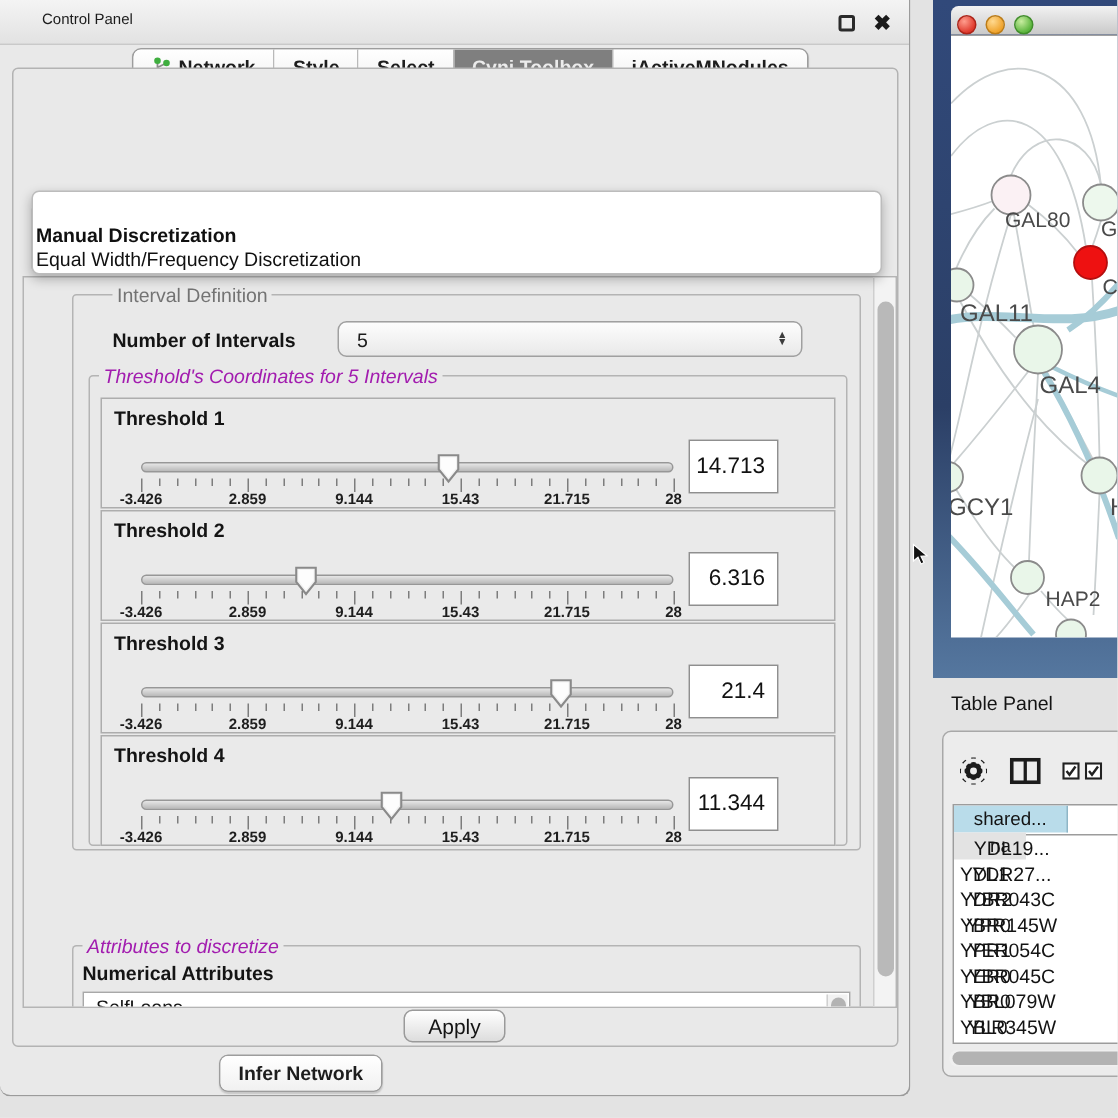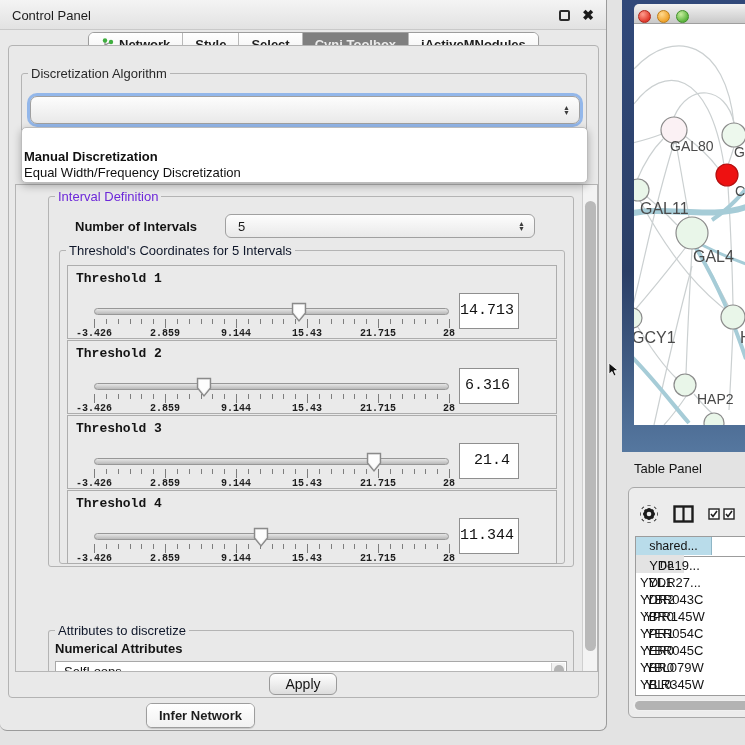--- a/index.html
+++ b/index.html
@@ -3,36 +3,36 @@
 <meta charset="utf-8">
 <style>
   * { margin:0; padding:0; box-sizing:border-box; }
   html,body { width:745px; height:745px; }
   body { font-family:"Liberation Sans", sans-serif; background:#e3e3e3; position:relative; overflow:hidden; }
   .abs { position:absolute; }
 
   
   #control-panel { left:0; top:0; width:607px; height:731px; background:#e9e9e9; border:1px solid #9b9b9b; border-left:none; border-top:none; border-radius:0 0 7px 7px; }
   #cp-titlebar { left:0; top:0; width:100%; height:30px; background:linear-gradient(#f4f4f4,#e2e2e2); border-bottom:1px solid #c9c9c9; }
-  #cp-title { left:12px; top:8px; font-size:13px; color:#1c1c1c; }
+  #cp-title { left:28px; top:8px; font-size:10px; color:#1c1c1c; }
   #float-icon { right:36px; top:10px; width:11px; height:11px; border:2px solid #2a2a2a; border-radius:2px; }
   #close-icon { right:12px; top:7px; font-size:14px; font-weight:bold; color:#1a1a1a; }
 
   
   .seg-bar { display:flex; border:1px solid #9d9d9d; border-radius:6px; overflow:hidden; background:#fbfbfb; height:25px; box-shadow:0 1px 1px rgba(0,0,0,.15); }
   .seg { display:flex; align-items:center; justify-content:center; gap:5px; padding:0 12px; font-size:13px; font-weight:700; color:#1d1d1d; background:linear-gradient(#ffffff,#f1f1f1); border-right:1px solid #b9b9b9; white-space:nowrap; }
   .seg:last-child { border-right:none; }
   .seg.sel { background:#7f7f7f; color:#ececec; }
 
   #main-panel { left:8px; top:45px; width:591px; height:653px; background:#e9e9e9; border:1px solid #b3b3b3; border-radius:4px; }
 
   .group { position:absolute; border:1px solid #b4b4b4; border-radius:3px; }
   .legend { position:absolute; top:-8px; left:6px; background:#e9e9e9; padding:0 3px; font-size:13px; color:#2a2a2a; white-space:nowrap; }
-  .legend.green { color:#6d28d9; }
-  .legend.blue { color:#0f172a; }
+  .legend.green { color:#737373;margin-left:20px; }
+  .legend.blue { color:#a21caf;font-style:italic; }
 
   .combo { position:absolute; background:linear-gradient(#fdfdfd,#e9e9e9); border:1px solid #a0a0a0; border-radius:6px; font-size:13px; color:#1b1b1b; display:flex; align-items:center; padding:0 24px 0 12px; }
   .stepper { position:absolute; right:9px; top:50%; transform:translateY(-50%); display:flex; flex-direction:column; line-height:5px; font-size:7px; color:#3c3c3c; }
 
   
   #algo-popup { left:12px; top:81px; width:567px; height:56px; background:#ffffff; border:1px solid #bcbcbc; border-radius:5px; box-shadow:0 3px 8px rgba(0,0,0,.28); z-index:30; }
   #algo-hint { top:5px; width:100%; text-align:center; font-size:13px; color:#b9b9b9; }
   .algo-opt { left:2px; width:560px; font-size:13px; color:#101010; padding-left:0px; }
 
   
@@ -110,26 +110,20 @@
           <span>Cyni Toolbox</span>
         </div>
         <div class="seg">
           <span>jActiveMNodules</span>
         </div>
       </div>
     </div>
 
   <div id="main-panel" class="abs">
 
-    <div class="group" style="left:12px; top:27px; width:566px; height:62px;">
-      <span class="legend">Discretization Algorithm</span>
-      <div class="combo" style="left:8px; top:22px; width:550px; height:28px; box-shadow:0 0 0 3px rgba(90,150,235,.6); border-radius:7px;">
-        <span class="stepper">▲<br>▼</span>
-      </div>
-    </div>
 
     <div class="group" style="left:12px; top:91px; width:566px; height:44px;">
       <span class="legend">Table Data</span>
       <div class="combo" style="left:8px; top:11px; width:550px; height:26px;">
         <span>galFiltered.sif default node</span>
         <span class="stepper">▲<br>▼</span>
       </div>
     </div>
 
     <div id="algo-popup" class="abs">
@@ -143,21 +137,21 @@
         <span class="legend green">Interval Definition</span>
 
         <div class="abs" style="left:26px; top:22px; font-size:13px; font-weight:700; color:#141414;">Number of Intervals</div>
         <div class="combo" style="left:176px; top:17px; width:310px; height:24px;">
           <span>5</span>
           <span class="stepper">▲<br>▼</span>
         </div>
 
         <div class="group" style="left:10px; top:53px; width:506px; height:314px;">
           <span class="legend blue">Threshold's Coordinates for 5 Intervals</span>
-          <div class="abs" style="left:7px; top:14px;font-family:Liberation Mono, monospace;" id="thresholds-container">
+          <div class="abs" style="left:7px; top:14px;" id="thresholds-container">
   <div class="th-panel">
     <div class="th-label">Threshold 1</div>
     <div class="th-track"></div>
     <div class="ticks">
                   <div class="tick" style="left: 26px; height: 9px;"></div>
                   <div class="ticklabel" style="left: 26px;">-3.426</div>
                   <div class="tick" style="left: 37.8333px; height: 5px;"></div>
                   <div class="tick" style="left: 49.6667px; height: 5px;"></div>
                   <div class="tick" style="left: 61.5px; height: 5px;"></div>
                   <div class="tick" style="left: 73.3333px; height: 5px;"></div>

